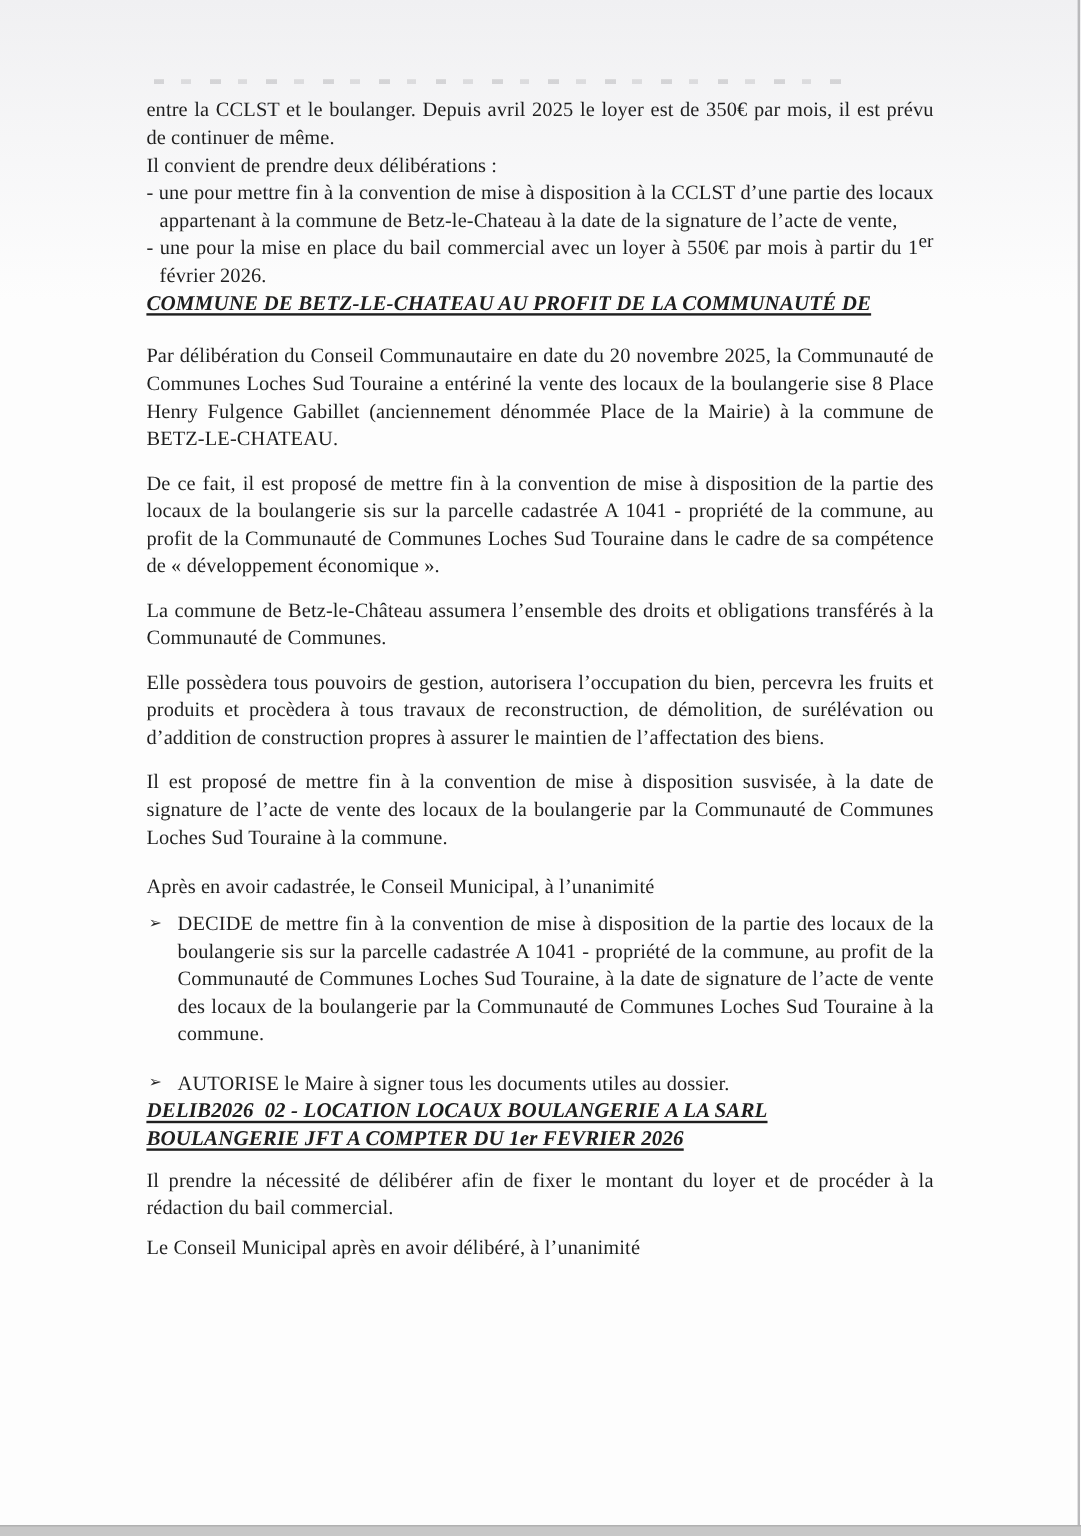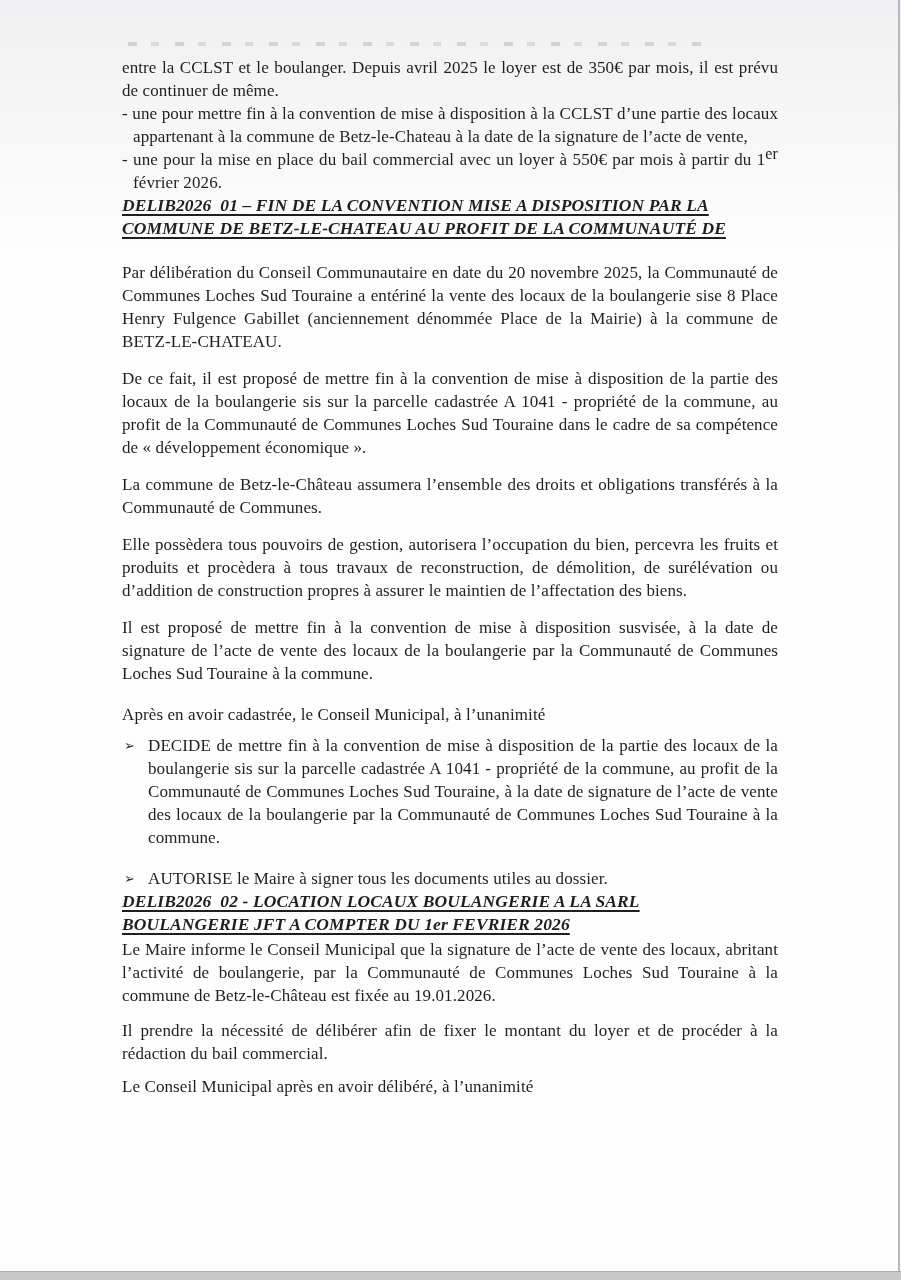--- a/index.html
+++ b/index.html
@@ -10,21 +10,21 @@
     overflow: hidden;
     font-family: "Liberation Serif", serif;
   }
   .scan-gradient {
     position: absolute; left: 0; top: 0; right: 0; height: 250px;
     background: linear-gradient(#f0f0f2, rgba(255,255,255,0)); 
     pointer-events: none;
   }
   .page-content {
     position: absolute;
-    left: 122px; top: 42px;
+    left: 122px; top: 66px;
     width: 656px;
     font-size: 17px;
     line-height: 23px;
     color: #1f1f1f;
     letter-spacing: 0.1px;
   }
   .clipped-artifact {
     height: 4px; width: 88%;
     margin: 0 0 10px 6px;
     background: repeating-linear-gradient(90deg,
@@ -93,27 +93,27 @@
 <body>
 
 <div class="scan-gradient"></div>
 
 <div class="page-content">
 
   <div class="clipped-artifact"></div>
 
   <p class="para m0">entre la CCLST et le boulanger. Depuis avril 2025 le loyer est de 350€ par mois, il est prévu de continuer de même.</p>
 
+  <p class="para m0">Il convient de prendre deux délibérations&nbsp;:</p>
 
   <div class="dash-item">- une pour mettre fin à la convention de mise à disposition à la CCLST d’une partie des locaux appartenant à la commune de Betz-le-Chateau à la date de la signature de l’acte de vente,</div>
 
   <div class="dash-item"><span>- une pour la mise en place du bail commercial avec un loyer à 550€ par mois à partir du 1</span><sup class="ordinal">er</sup><span> février 2026.</span></div>
 
   <div class="heading para mt6">
-    <div class="hline">DELIB2026&nbsp; 01 – FIN DE LA CONVENTION MISE A DISPOSITION PAR LA</div>
     <div class="hline">COMMUNE DE BETZ-LE-CHATEAU AU PROFIT DE LA COMMUNAUTÉ DE</div>
   </div>
 
   <p class="para mt21">Par délibération du Conseil Communautaire en date du 20 novembre 2025, la Communauté de Communes Loches Sud Touraine a entériné la vente des locaux de la boulangerie sise 8 Place Henry Fulgence Gabillet (anciennement dénommée Place de la Mairie) à la commune de BETZ-LE-CHATEAU.</p>
 
   <p class="para">De ce fait, il est proposé de mettre fin à la convention de mise à disposition de la partie des locaux de la boulangerie sis sur la parcelle cadastrée A 1041 - propriété de la commune, au profit de la Communauté de Communes Loches Sud Touraine dans le cadre de sa compétence de «&nbsp;développement économique&nbsp;».</p>
 
   <p class="para">La commune de Betz-le-Château assumera l’ensemble des droits et obligations transférés à la Communauté de Communes.</p>
 
   <p class="para">Elle possèdera tous pouvoirs de gestion, autorisera l’occupation du bien, percevra les fruits et produits et procèdera à tous travaux de reconstruction, de démolition, de surélévation ou d’addition de construction propres à assurer le maintien de l’affectation des biens.</p>
@@ -130,21 +130,20 @@
   <div class="decision para mt18">
     <span class="marker">➢</span>
     <span>AUTORISE le Maire à signer tous les documents utiles au dossier.</span>
   </div>
 
   <div class="heading para mt12">
     <div class="hline">DELIB2026&nbsp; 02 - LOCATION LOCAUX BOULANGERIE A LA SARL</div>
     <div class="hline">BOULANGERIE JFT A COMPTER DU 1er FEVRIER 2026</div>
   </div>
 
-  <p class="para mt2">Le Maire informe le Conseil Municipal que la signature de l’acte de vente des locaux, abritant l’activité de boulangerie, par la Communauté de Communes Loches Sud Touraine à la commune de Betz-le-Château est fixée au 19.01.2026.</p>
 
   <p class="para mt12">Il prendre la nécessité de délibérer afin de fixer le montant du loyer et de procéder à la rédaction du bail commercial.</p>
 
   <p class="para mt10">Le Conseil Municipal après en avoir délibéré, à l’unanimité</p>
 
 </div>
 
 <div class="edge-line"></div>
 <div class="bottom-bar"></div>
 

